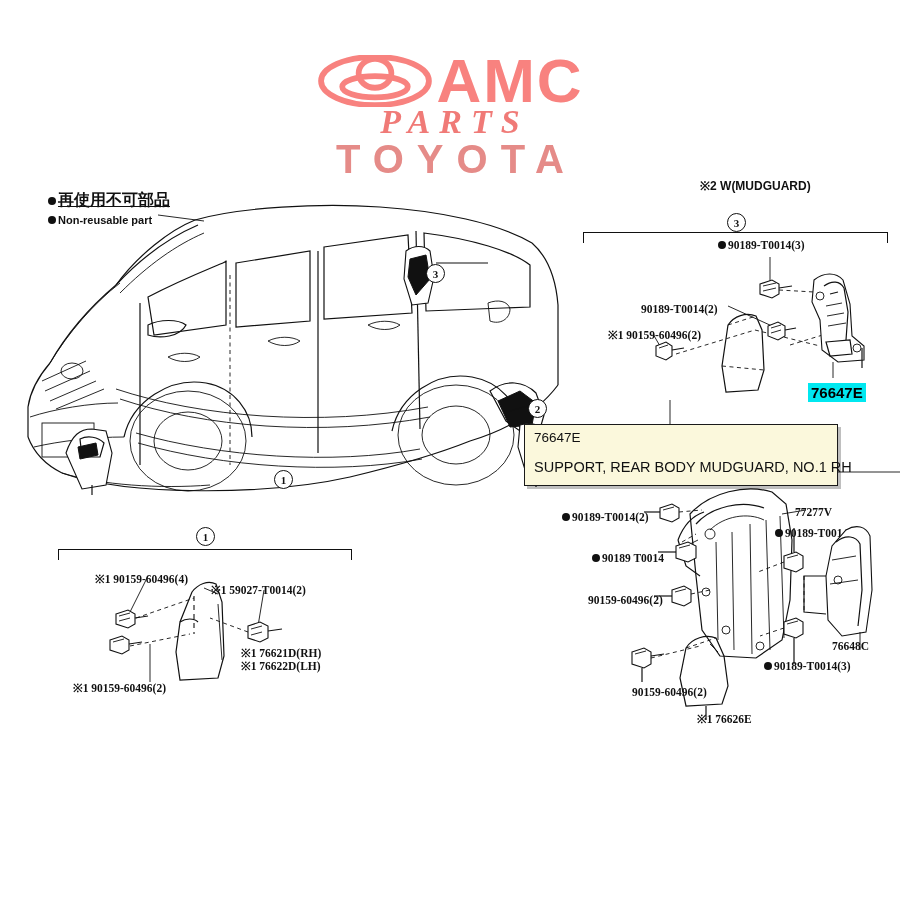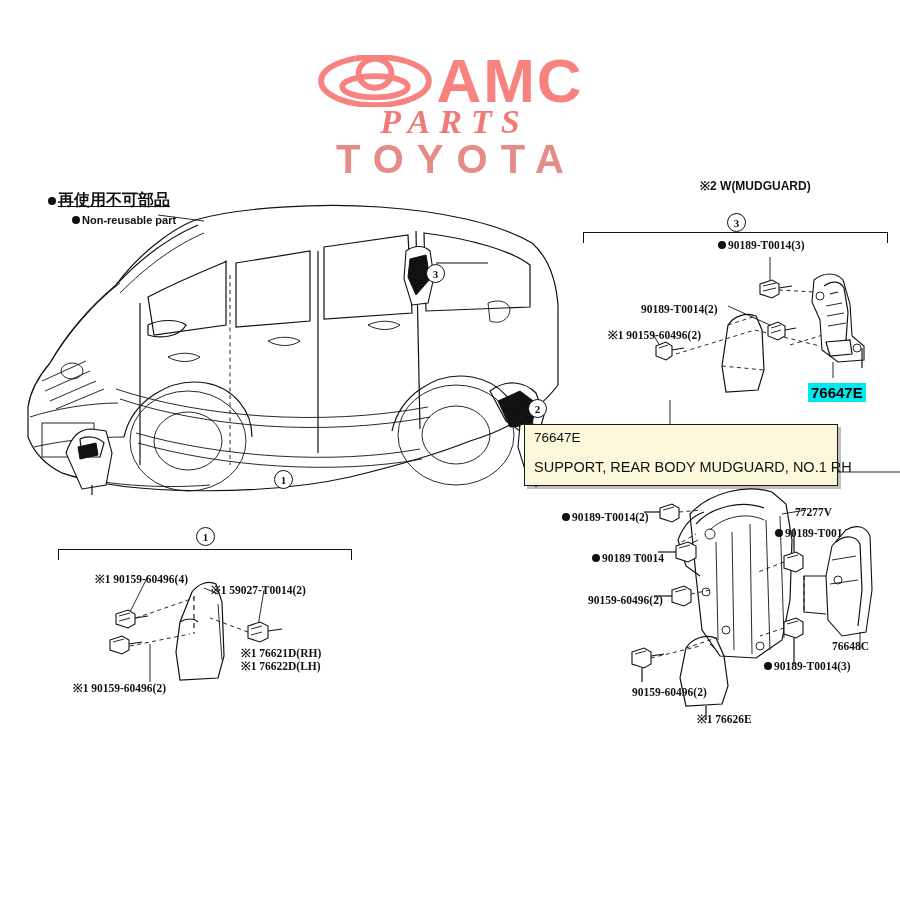--- a/index.html
+++ b/index.html
@@ -84,21 +84,21 @@
     </div>
     <div id="wm-parts">PARTS</div>
     <div id="wm-toyota">TOYOTA</div>
   </div>
 
   <div class="abs" style="left:48px;top:190px;">
     <div style="display:flex;align-items:center;margin-bottom:3px;">
       <span class="dot"></span>
       <span class="lbl-jp">再使用不可部品</span>
     </div>
-    <div style="display:flex;align-items:center;margin-left:24px;">
+    <div style="display:flex;align-items:center;">
       <span class="dot"></span>
       <span class="lbl-en">Non-reusable part</span>
     </div>
   </div>
 
   <svg class="abs" style="left:20px;top:185px;" width="570" height="310" viewBox="0 0 570 310">
     <g>
 
       <path class="ln" d="M175 35 C220 22 300 18 360 22 C420 26 478 38 512 58"></path>
       <path class="ln" d="M175 35 C150 45 118 70 96 100"></path>

